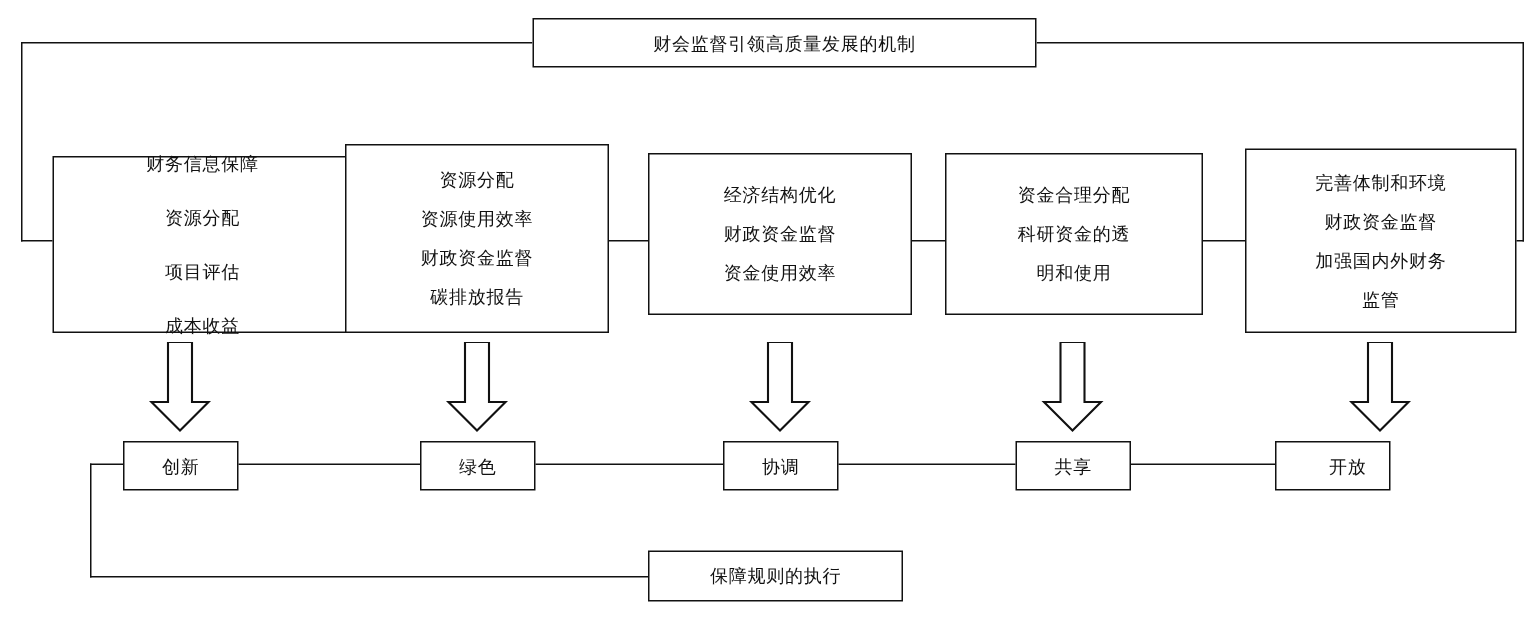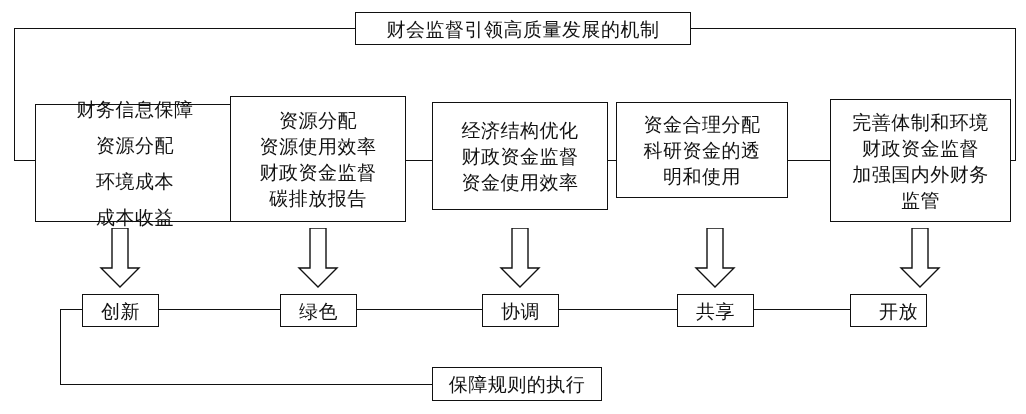--- a/index.html
+++ b/index.html
@@ -32,21 +32,21 @@
     position: absolute;
     box-sizing: border-box;
     background: #ffffff;
     border: 1.4px solid #111111;
     display: flex;
     flex-direction: column;
     align-items: center;
     justify-content: center;
     text-align: center;
     z-index: 2;
-    font-size: 19px;
+    font-size: 12px;
     line-height: 26px;
     letter-spacing: 0.5px;
   }
   .title-box  { left: 355px; top: 12px;  width: 336px; height: 33px; }
   .bottom-box { left: 432px; top: 367px; width: 170px; height: 34px; }
   .concept-box { top: 294px; width: 77px; height: 33px; }
   .arrow-svg {
     position: absolute;
     z-index: 2;
   }
@@ -65,38 +65,38 @@
   <div class="vline" style="left:60px;  top:309px; height:76px;"></div>
   <div class="hline" style="left:60px;  top:384px; width:372px;"></div>
 
   <div class="box title-box">
     <span>财会监督引领高质量发展的机制</span>
   </div>
 
   <div class="box" style="left:35px; top:104px; width:200px; height:118px;gap:10px;">
     <div>财务信息保障</div>
     <div>资源分配</div>
-    <div>环境成本</div>
+    <div>项目评估</div>
     <div>成本收益</div>
   </div>
 
   <div class="box" style="left:230px; top:96px; width:176px; height:126px;">
     <div>资源分配</div>
     <div>资源使用效率</div>
     <div>财政资金监督</div>
     <div>碳排放报告</div>
   </div>
 
   <div class="box" style="left:432px; top:102px; width:176px; height:108px;">
     <div>经济结构优化</div>
     <div>财政资金监督</div>
     <div>资金使用效率</div>
   </div>
 
-  <div class="box" style="left:616px; top:102px; width:172px; height:96px;align-items:center;">
+  <div class="box" style="left:630px; top:102px; width:172px; height:108px;align-items:center;">
     <div>资金合理分配</div>
     <div>科研资金的透</div>
     <div>明和使用</div>
   </div>
 
   <div class="box" style="left:830px; top:99px; width:181px; height:123px;">
     <div>完善体制和环境</div>
     <div>财政资金监督</div>
     <div>加强国内外财务</div>
     <div>监管</div>

